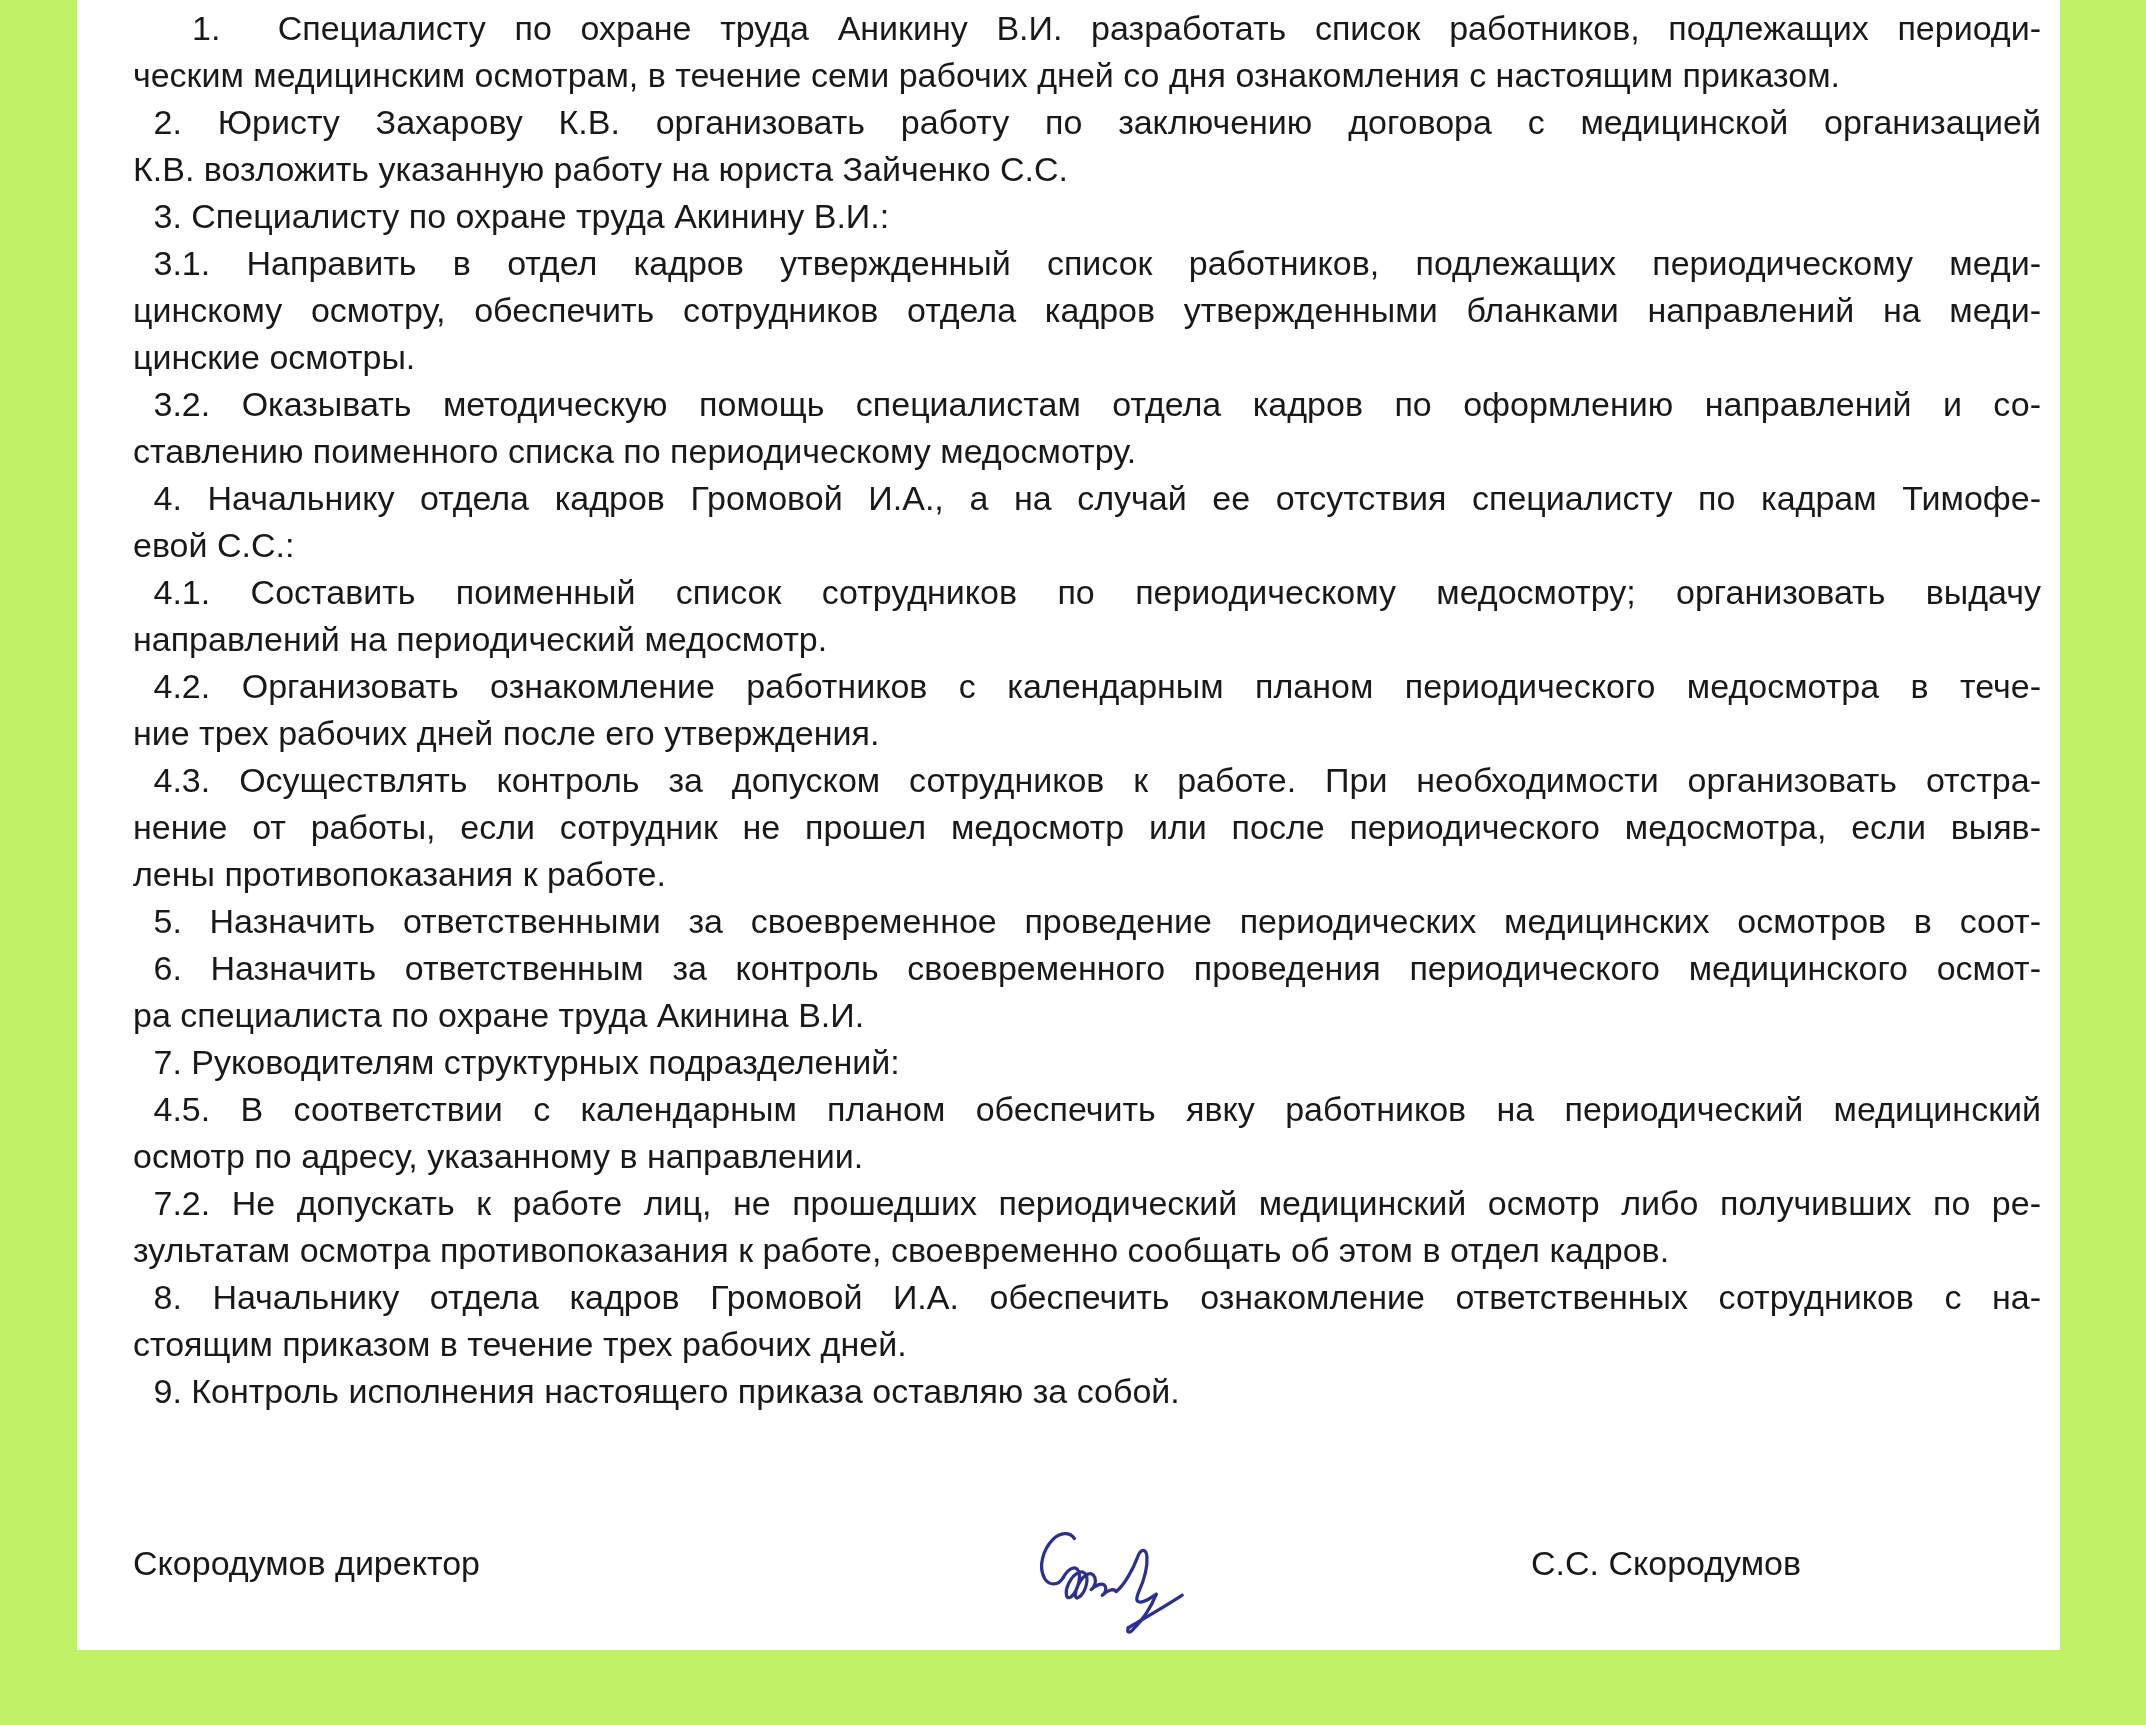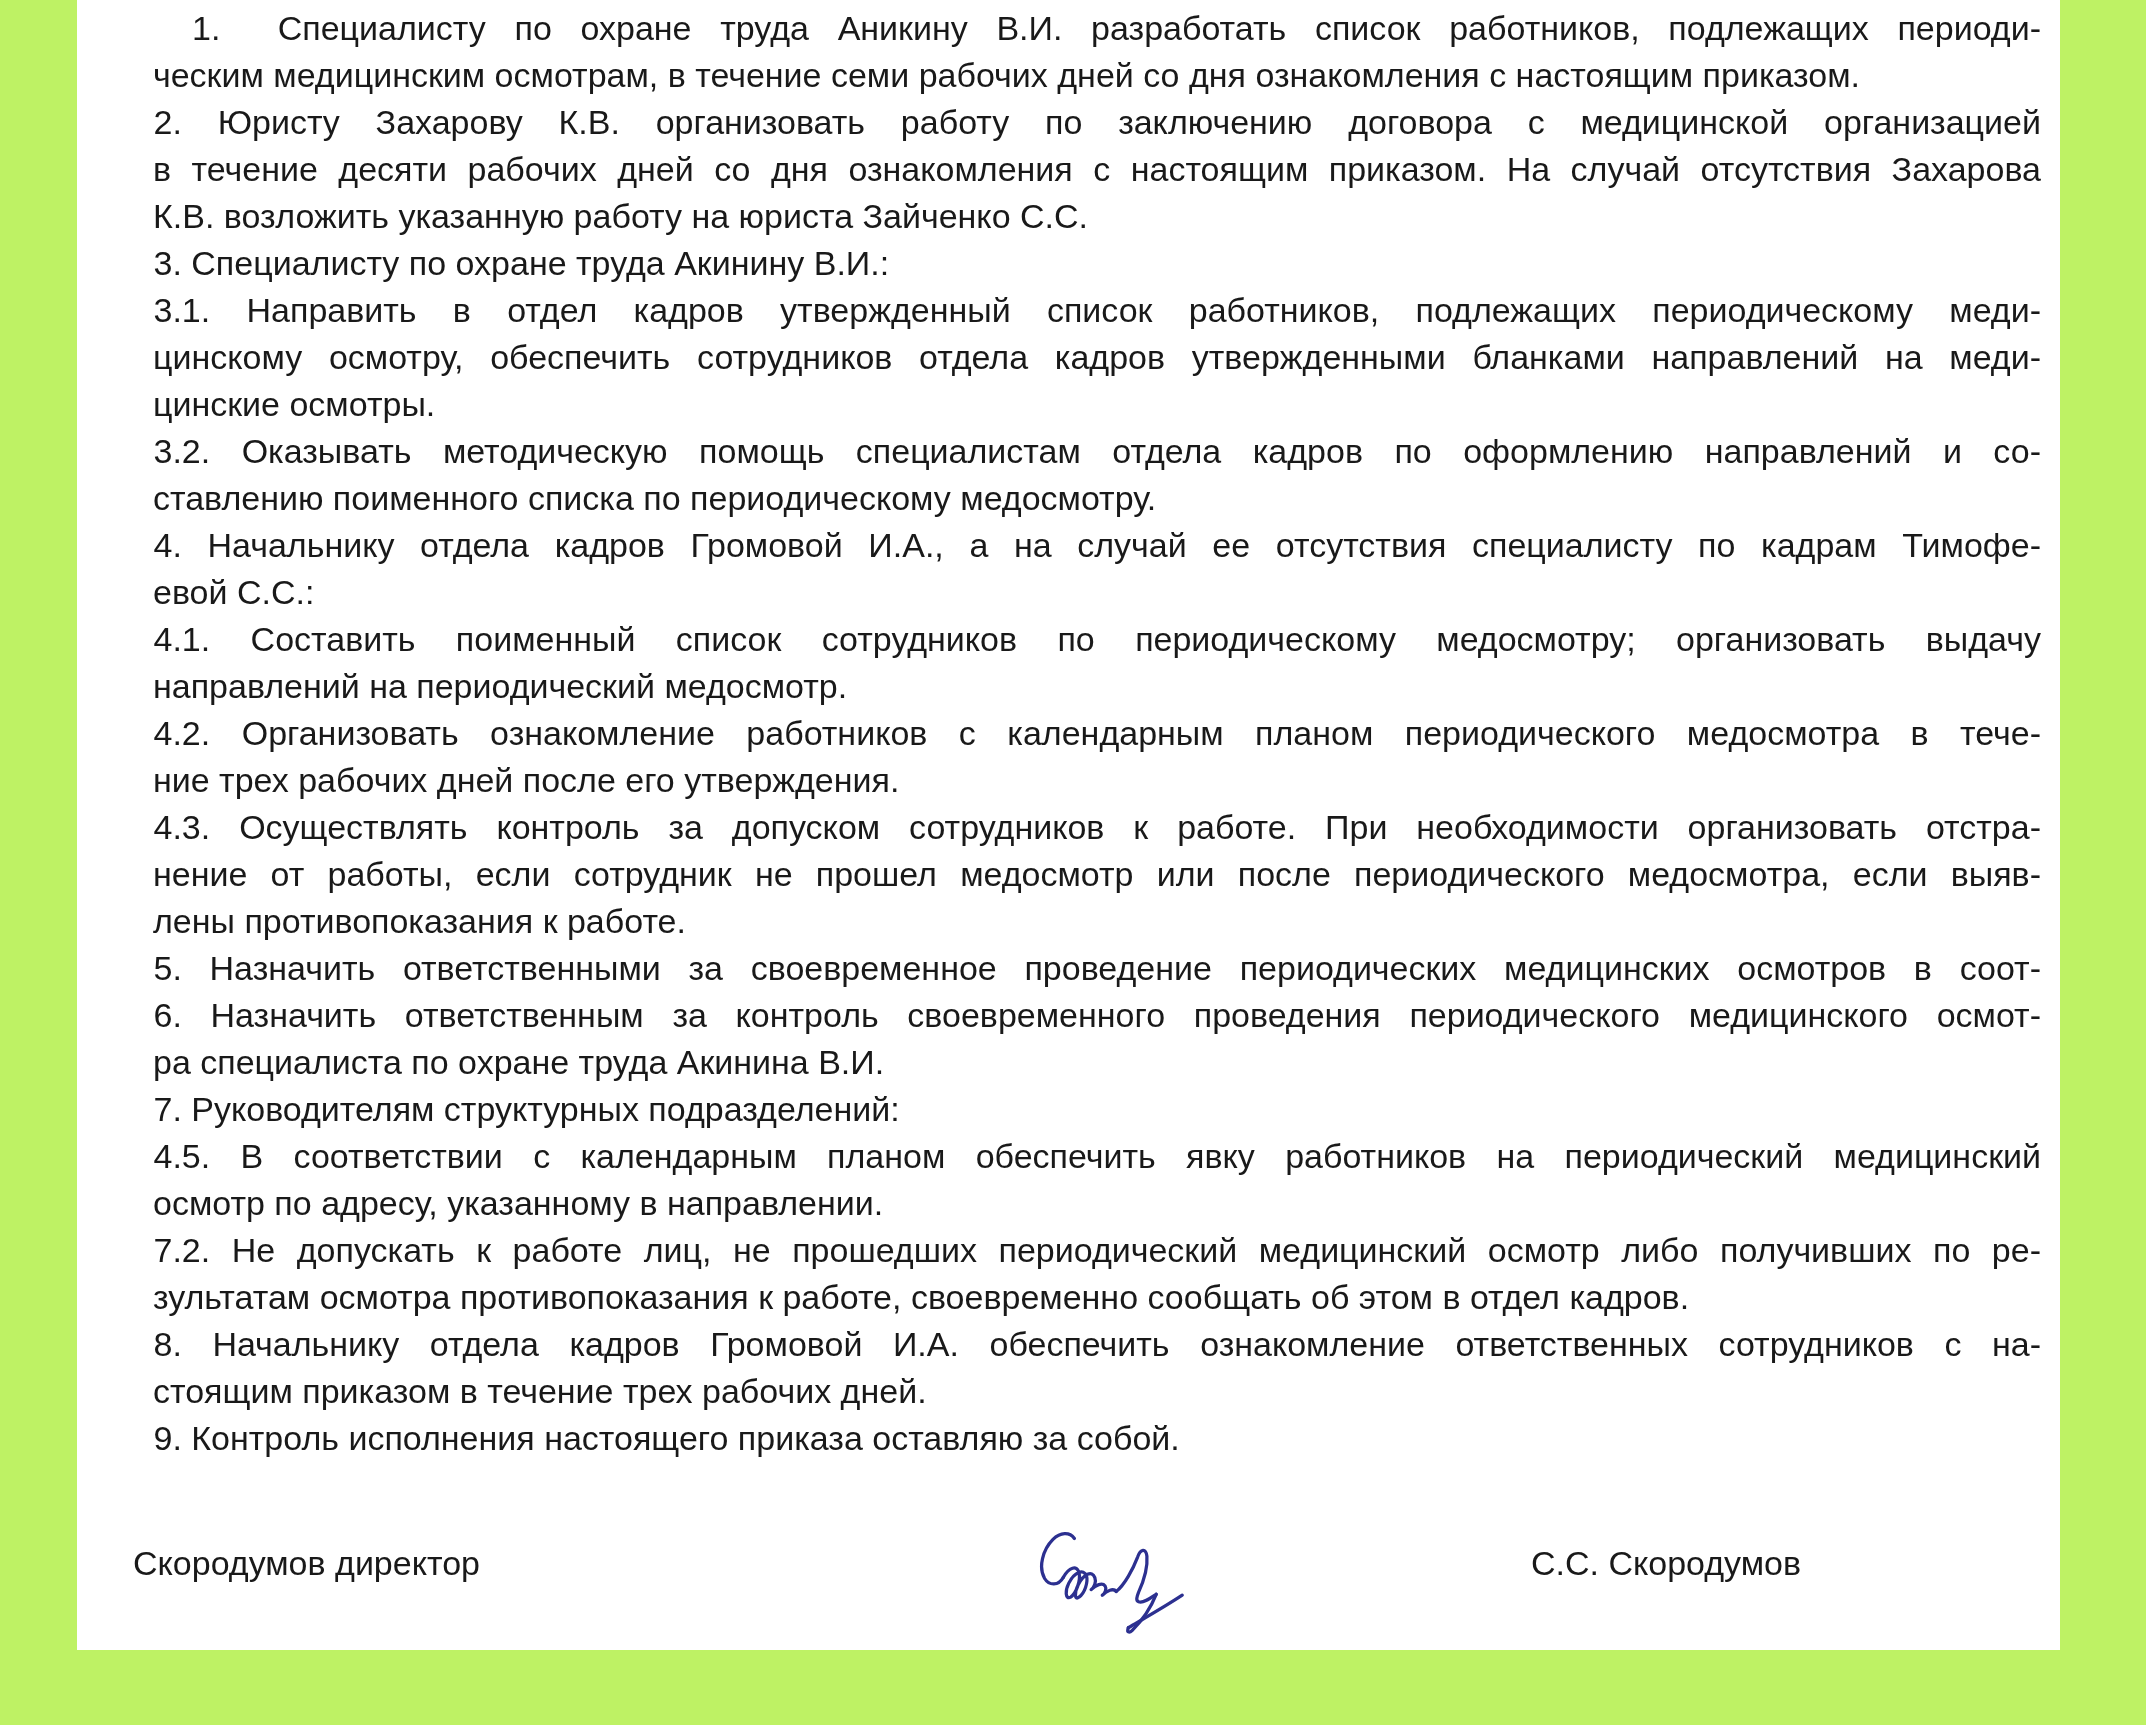--- a/index.html
+++ b/index.html
@@ -28,21 +28,21 @@
     font-size: 34px;
     line-height: 47px;
     color: #191919;
   }
   .line { white-space: nowrap; }
   .line.flush {
     white-space: normal;
     text-align: justify;
     text-align-last: justify;
   }
-  .indent-cont  { padding-left: 0; margin-left: 20px; }
+  .indent-cont  { padding-left: 0; }
   .indent-item  { padding-left: 20.5px; }
   .indent-item1 { padding-left: 59px; }
   .sig-role, .sig-name {
     position: absolute;
     top: 1544px;
     font-size: 34px;
     line-height: 39px;
     color: #191919;
     white-space: nowrap;
   }
@@ -59,21 +59,20 @@
 </head>
 <body>
 
 <div class="canvas">
   <div class="paper">
 
     <div class="text-block">
         <div class="line indent-item1 flush">1.&nbsp; Специалисту по охране труда Аникину В.И. разработать список работников, подлежащих периоди-</div>
         <div class="line indent-cont">ческим медицинским осмотрам, в течение семи рабочих дней со дня ознакомления с настоящим приказом.</div>
         <div class="line indent-item flush">2. Юристу Захарову К.В. организовать работу по заключению договора с медицинской организацией</div>
-        <div class="line indent-cont flush">в течение десяти рабочих дней со дня ознакомления с настоящим приказом. На случай отсутствия Захарова</div>
         <div class="line indent-cont">К.В. возложить указанную работу на юриста Зайченко С.С.</div>
         <div class="line indent-item">3. Специалисту по охране труда Акинину В.И.:</div>
         <div class="line indent-item flush">3.1. Направить в отдел кадров утвержденный список работников, подлежащих периодическому меди-</div>
         <div class="line indent-cont flush">цинскому осмотру, обеспечить сотрудников отдела кадров утвержденными бланками направлений на меди-</div>
         <div class="line indent-cont">цинские осмотры.</div>
         <div class="line indent-item flush">3.2. Оказывать методическую помощь специалистам отдела кадров по оформлению направлений и со-</div>
         <div class="line indent-cont">ставлению поименного списка по периодическому медосмотру.</div>
         <div class="line indent-item flush">4. Начальнику отдела кадров Громовой И.А., а на случай ее отсутствия специалисту по кадрам Тимофе-</div>
         <div class="line indent-cont">евой С.С.:</div>
         <div class="line indent-item flush">4.1. Составить поименный список сотрудников по периодическому медосмотру; организовать выдачу</div>

